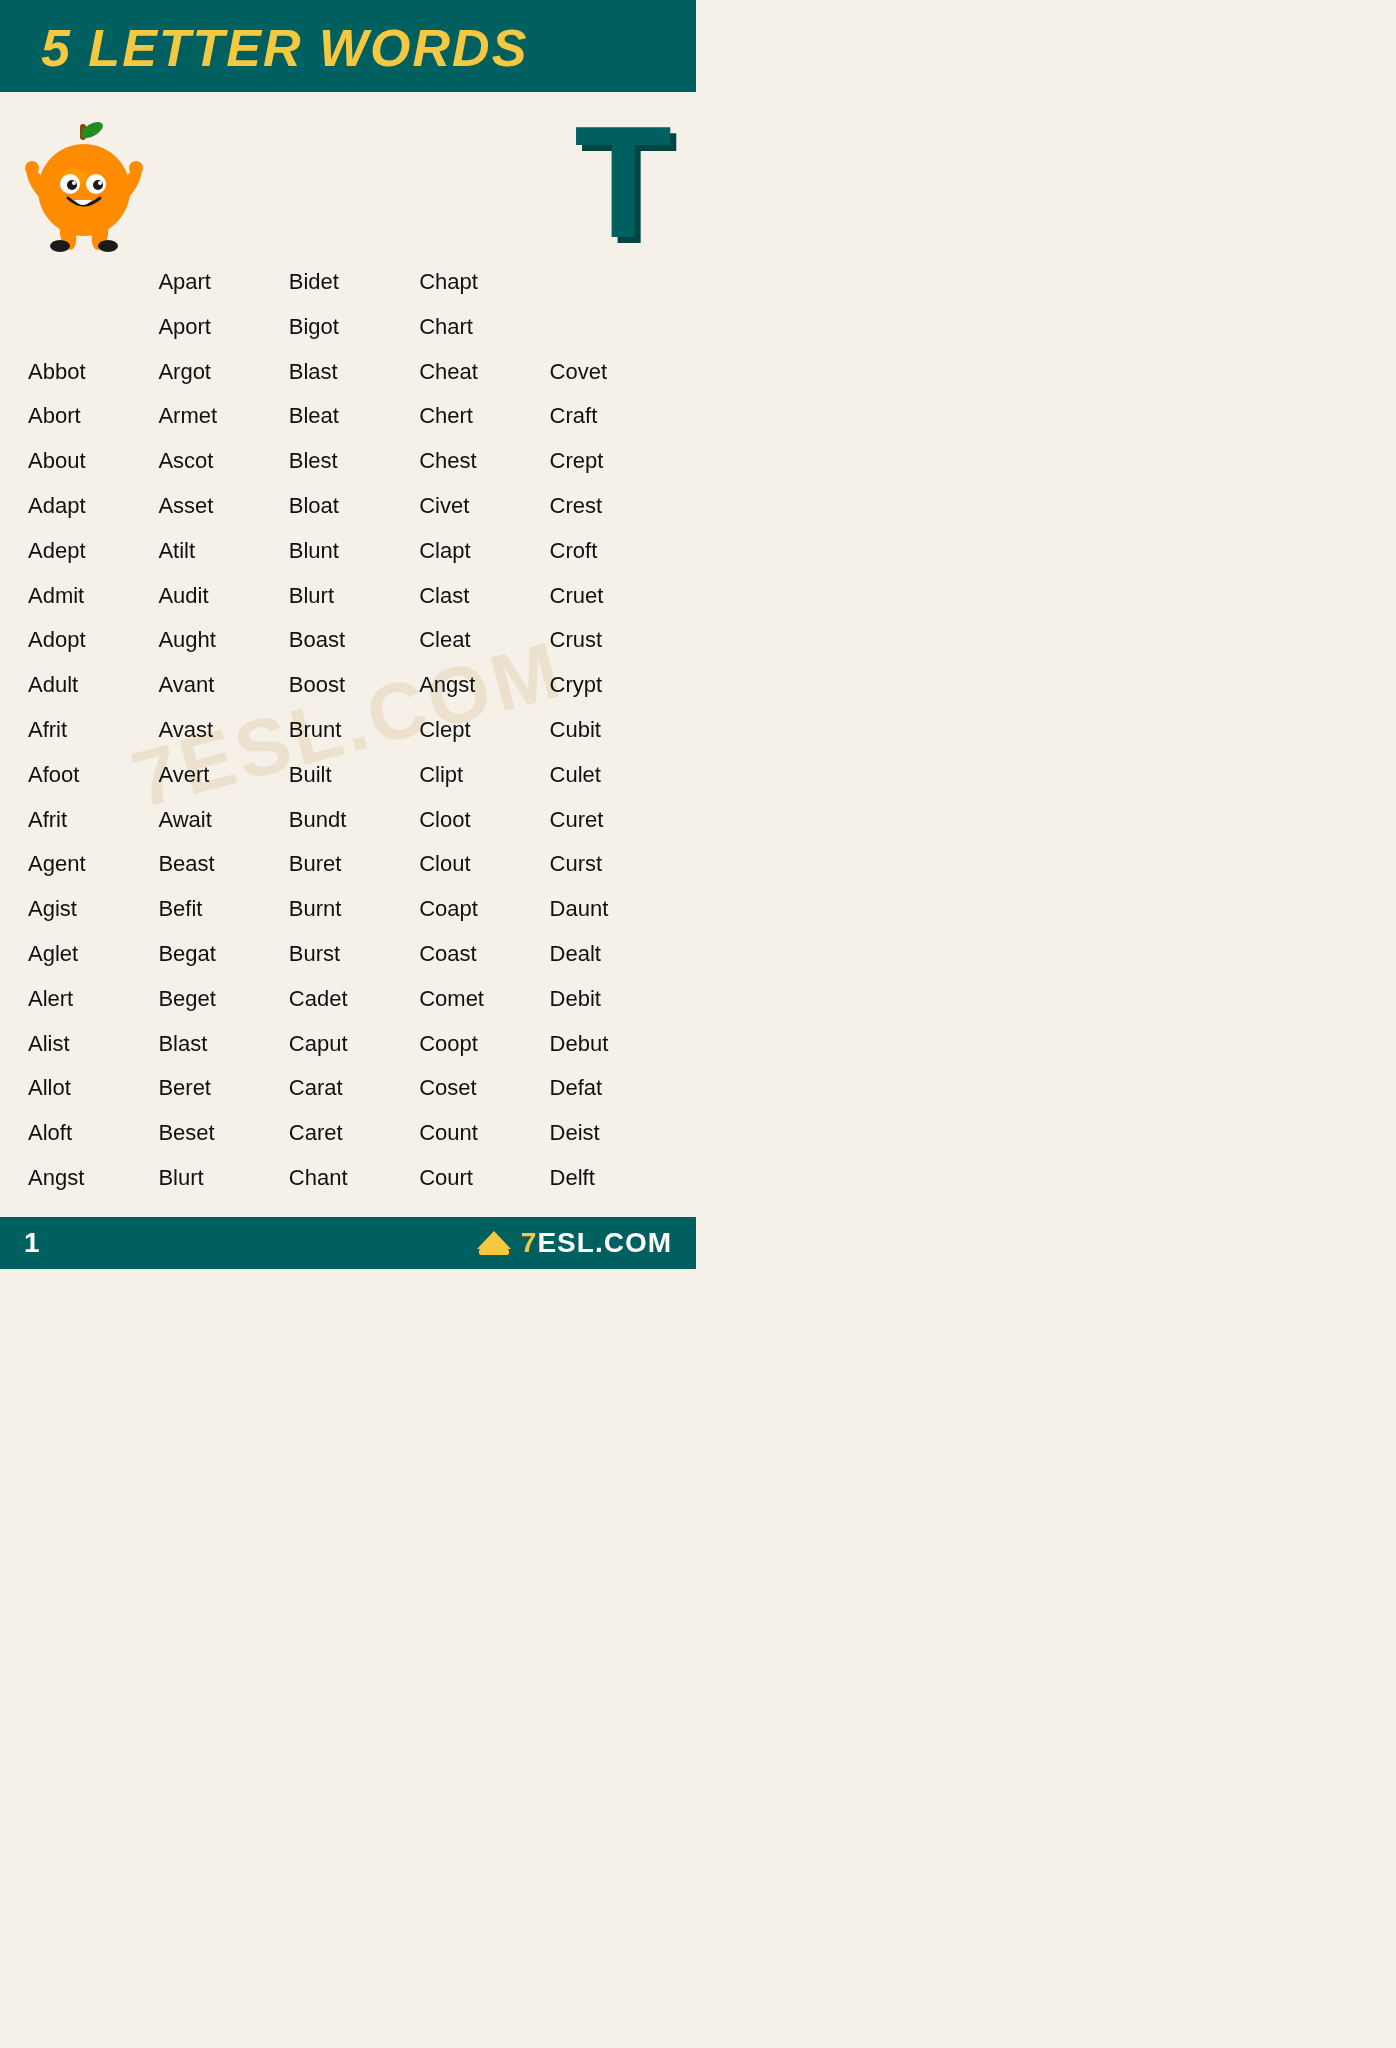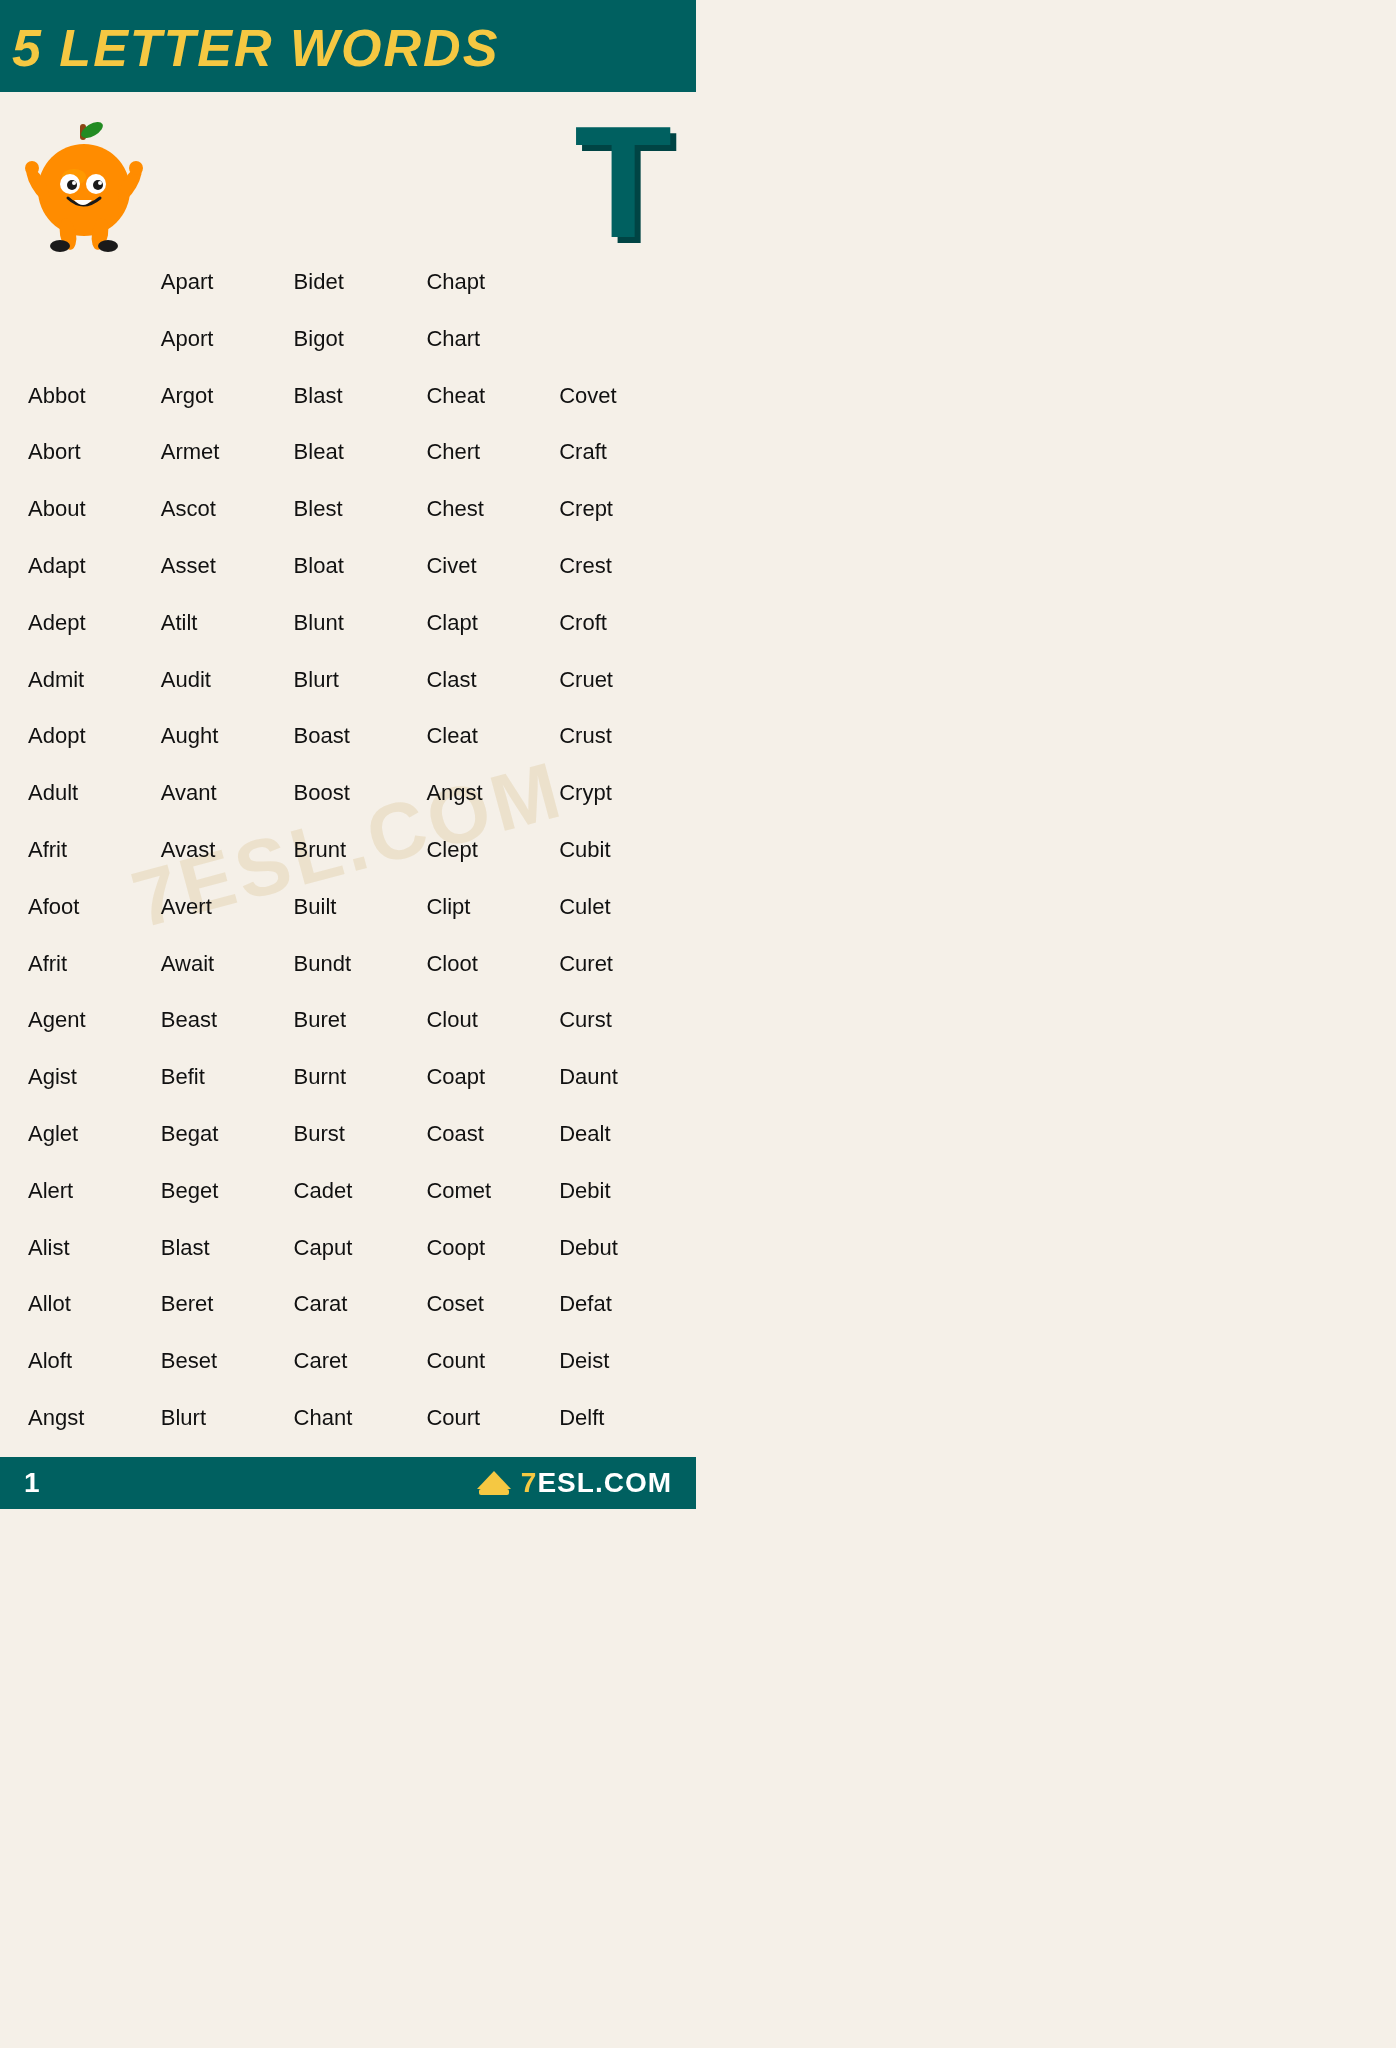--- a/index.html
+++ b/index.html
@@ -8,21 +8,21 @@
       background-color: #f5f0e8;
       font-family: Arial, Helvetica, sans-serif;
       width: 696px;
       min-height: 1024px;
       position: relative;
       overflow-x: hidden;
     }
 
     .header {
       background-color: #006060;
-      padding: 18px 12px 14px;
+      padding: 18px 41px 14px;
     }
 
     .header-title {
       color: #f5c842;
       font-size: 52px;
       font-weight: 900;
       letter-spacing: 2px;
       text-transform: uppercase;
       font-style: italic;
     }
@@ -89,21 +89,21 @@
       color: rgba(200, 160, 80, 0.18);
       white-space: nowrap;
       pointer-events: none;
       letter-spacing: 4px;
       z-index: 0;
     }
 
     .words-grid {
       display: grid;
       grid-template-columns: repeat(5, 1fr);
-      gap: 16px;
+      gap: 4px;
       position: relative;
       z-index: 1;
     }
 
     .word-item {
       font-size: 22px;
       font-weight: 400;
       color: #111;
       padding: 5px 4px;
       line-height: 1.4;

